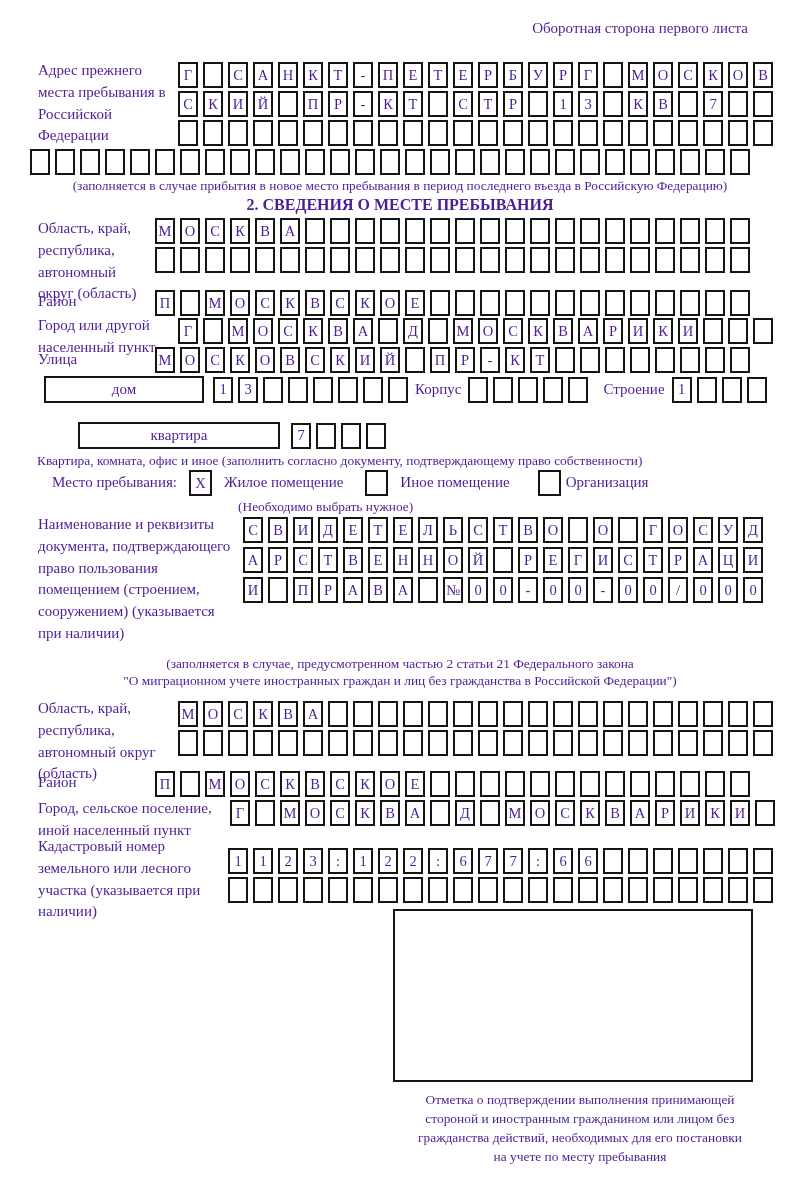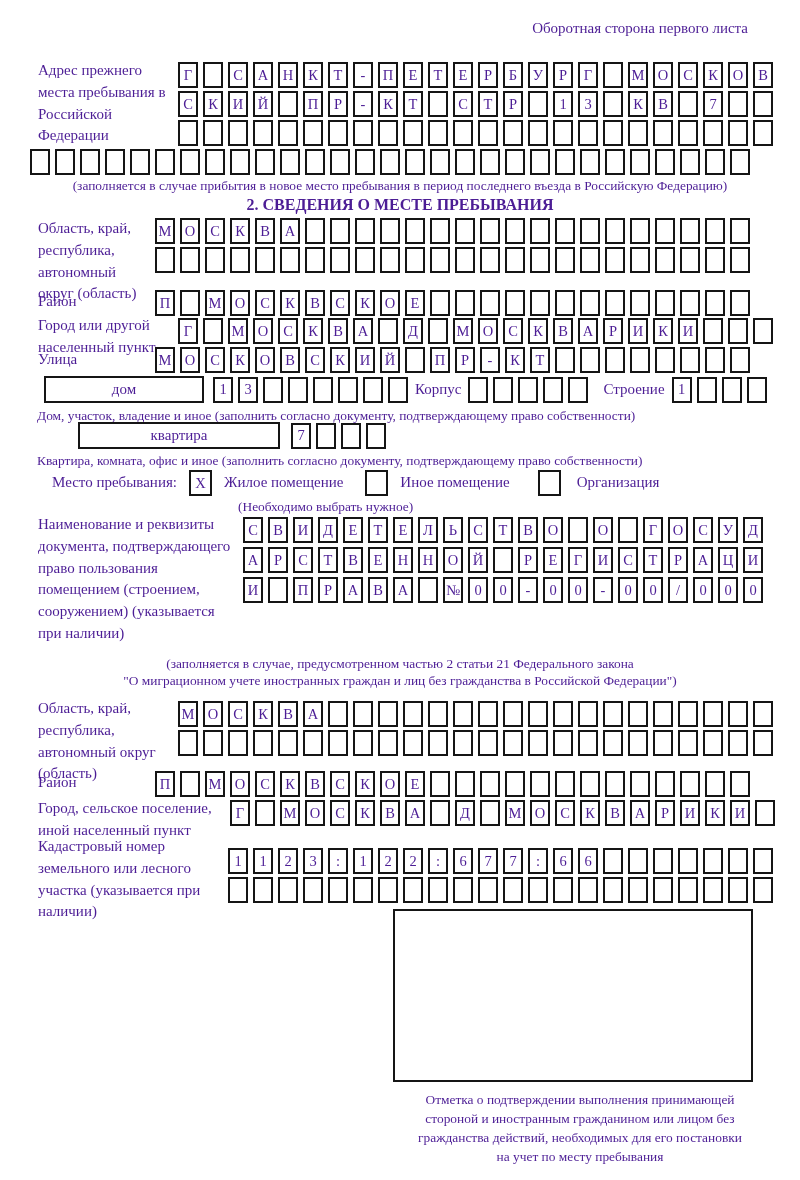--- a/index.html
+++ b/index.html
@@ -311,41 +311,40 @@
         <span class="cell"></span>
       </span>
     <span class="inlinetxt" style="margin:0 7px 0 10px;">Строение</span>
     <span class="cellrow">
         <span class="cell">1</span>
         <span class="cell"></span>
         <span class="cell"></span>
         <span class="cell"></span>
       </span>
   </div>
-  <div class="abs cap" style="left:37px;top:408px;">Дом, участок, владение и иное (заполнить согласно документу, подтверждающему право собственности)</div>
 
   <div class="abs flexrow" style="left:30px;top:422px;margin-left:34px;">
     <span class="labelbox" style="width:202px;margin-right:11px;">квартира</span>
     <span class="cellrow">
         <span class="cell">7</span>
         <span class="cell"></span>
         <span class="cell"></span>
         <span class="cell"></span>
       </span>
   </div>
   <div class="abs cap" style="left:37px;top:453px;">Квартира, комната, офис и иное (заполнить согласно документу, подтверждающему право собственности)</div>
 
   <div class="abs flexrow" style="left:38px;top:470px;">
     <span class="lbl" style="margin-right:12px;">Место пребывания:</span>
     <span class="checkbox">X</span>
     <span class="lbl" style="margin:0 22px 0 12px;">Жилое помещение</span>
     <span class="checkbox"></span>
     <span class="lbl" style="margin:0 28px 0 12px;">Иное помещение</span>
     <span class="checkbox"></span>
-    <span class="lbl" style="margin-left:16px;">Организация</span>
+    <span class="lbl" style="margin-left:5px;">Организация</span>
   </div>
   <div class="abs cap" style="left:238px;top:499px;">(Необходимо выбрать нужное)</div>
 
   <div class="abs lbl" style="left:38px;top:514px;width:200px;">Наименование и реквизиты документа, подтверждающего право пользования помещением (строением, сооружением) (указывается при наличии)</div>
   <div class="abs cellrow" style="left:243px;top:517px;">
       <span class="cell">С</span>
       <span class="cell">В</span>
       <span class="cell">И</span>
       <span class="cell">Д</span>
       <span class="cell">Е</span>
@@ -572,16 +571,16 @@
       <span class="cell"></span>
       <span class="cell"></span>
       <span class="cell"></span>
     </div>
 
   <div class="abs stampbox" style="left:393px;top:909px;width:360px;height:173px;"></div>
   <div class="abs cap center" style="left:385px;top:1090px;width:390px;line-height:1.42;">
     <div>Отметка о подтверждении выполнения принимающей</div>
     <div>стороной и иностранным гражданином или лицом без</div>
     <div>гражданства действий, необходимых для его постановки</div>
-    <div>на учет по месту пребывания</div>
+    <div>на учете по месту пребывания</div>
   </div>
 
 </div>
 
 </body></html>

